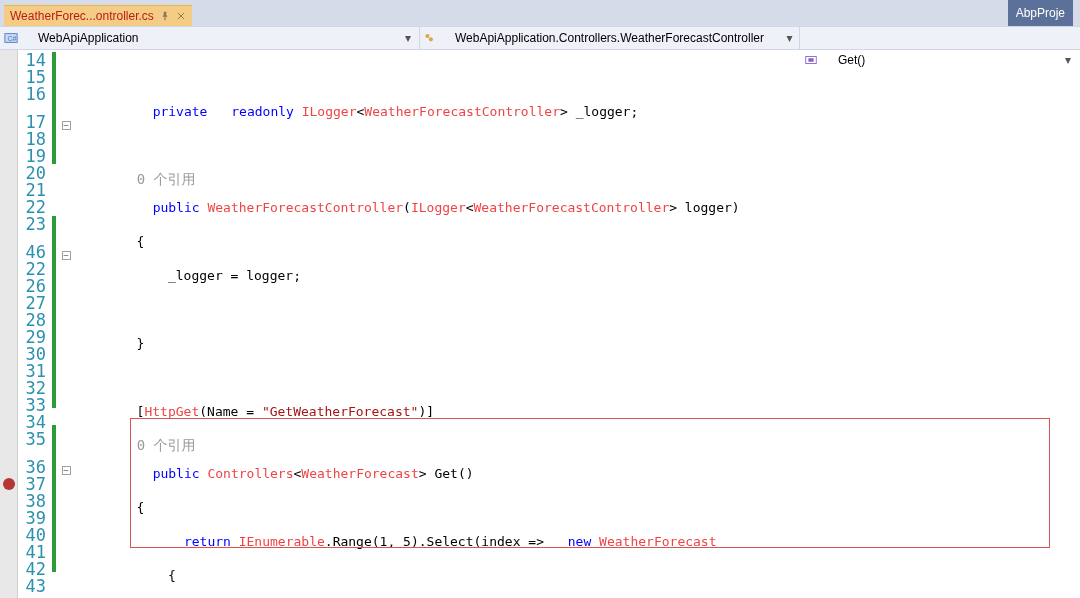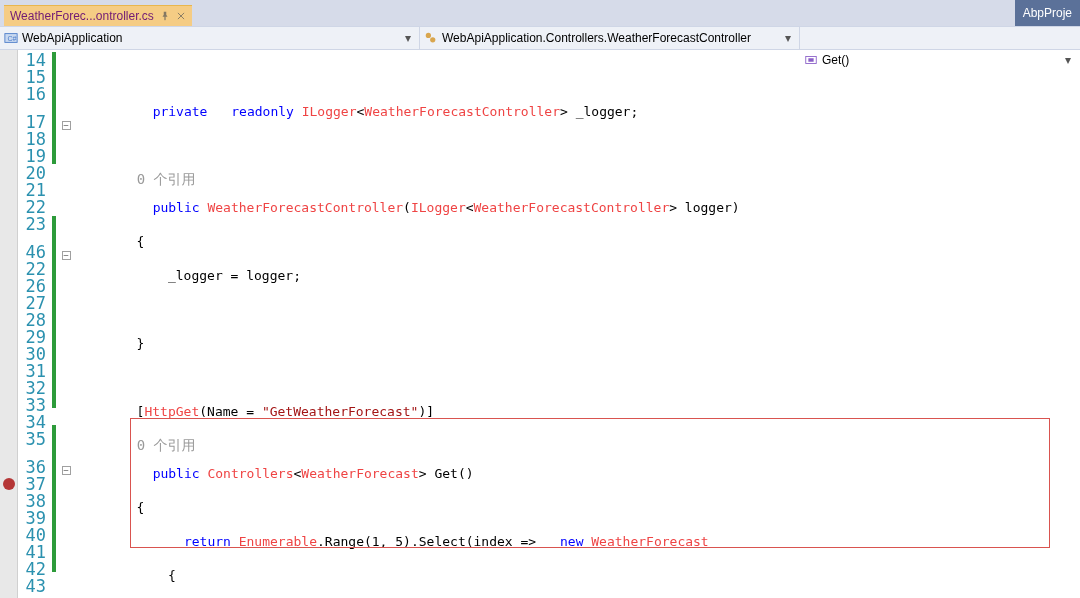--- a/index.html
+++ b/index.html
@@ -1,23 +1,23 @@
 <!DOCTYPE html>
 <html><head>
 <meta charset="utf-8">
 <style>
   * { margin:0; padding:0; box-sizing:border-box; }
   body { font-family:"Segoe UI",Tahoma,sans-serif; font-size:12px; background:#f5f5f5; width:1080px; height:598px; overflow:hidden; }
   .tab-bar { height:26px; background:#d6dbe9; display:flex; align-items:flex-end; padding-left:4px; position:relative; }
-  .tab { background:#f5cc84; height:21px; display:flex; align-items:center; padding:0 6px; font-size:12px; color:#701a75; gap:6px; border-top:1px solid #e8b64e; }
+  .tab { background:#f5cc84; height:21px; display:flex; align-items:center; padding:0 6px; font-size:12px; color:#b91c1c; gap:6px; border-top:1px solid #e8b64e; }
   .tab .pin { width:10px; height:10px; opacity:.7; }
   .tab .close { width:10px; height:10px; opacity:.7; }
-  .right-tab { position:absolute; right:0; top:0; height:26px; background:#5b7199; color:#fff; display:flex; align-items:center; padding:0 8px; font-size:12px; }
+  .right-tab { position:absolute; right:7px; top:0; height:26px; background:#5b7199; color:#fff; display:flex; align-items:center; padding:0 8px; font-size:12px; }
   .nav-bar { height:24px; background:#eef1f7; border-top:1px solid #cfd6e6; border-bottom:1px solid #cfd6e6; display:flex; align-items:stretch; }
-  .nav-seg { display:flex; align-items:center; padding:0 4px; border-right:1px solid #cfd6e6; gap:4px; }
+  .nav-seg { display:flex; align-items:center; padding:0 4px; border-right:1px solid #cfd6e6; gap:20px; }
   .nav-seg:first-child { width:420px; }
   .nav-seg:nth-child(2) { width:380px; }
   .nav-seg:nth-child(3) { flex:1;margin-top:33px; }
   .nav-drop { margin-left:auto; width:14px; text-align:center; color:#555; }
   .ico { width:14px; height:14px; display:inline-block; }
   .editor { display:flex; height:548px; background:#fff; }
   .gutter { display:flex; }
   .bp-col { width:18px; background:#e8e8e8; border-right:1px solid #d0d0d0; }
   .ln-col { width:34px; background:#fff; text-align:right; padding-right:6px; color:#2b91af; font-family:Consolas,monospace; font-size:17px; line-height:17px; padding-top:2px; }
   .chg-col { width:6px; position:relative; }
@@ -162,21 +162,21 @@
 <div class="line"><span>        </span><span class="kw">public</span><span> </span><span class="typ">WeatherForecastController</span><span>(</span><span class="typ">ILogger</span><span>&lt;</span><span class="typ">WeatherForecastController</span><span>&gt; logger)</span></div>
 <div class="line">        {</div>
 <div class="line">            _logger = logger;</div>
 <div class="line"></div>
 <div class="line">        }</div>
 <div class="line"></div>
 <div class="line"><span>        [</span><span class="typ">HttpGet</span><span>(Name = </span><span class="str">"GetWeatherForecast"</span><span>)]</span></div>
 <div class="line" style="height:11px">        <span class="ref">0 个引用</span></div>
 <div class="line"><span>        </span><span class="kw">public</span><span> </span><span class="typ">Controllers</span><span>&lt;</span><span class="typ">WeatherForecast</span><span>&gt; </span><span>Get</span><span>()</span></div>
 <div class="line">        {</div>
-<div class="line"><span>            </span><span class="kw">return</span><span> </span><span class="typ">Enumerable</span><span>.Range(1, 5).Select(index =&gt; </span><span class="kw">new</span><span> </span><span class="typ">WeatherForecast</span></div>
+<div class="line"><span>            </span><span class="kw">return</span><span> </span><span class="typ">IEnumerable</span><span>.Range(1, 5).Select(index =&gt; </span><span class="kw">new</span><span> </span><span class="typ">WeatherForecast</span></div>
 <div class="line">            {</div>
 
 
 
 
 
 
 
 
 

